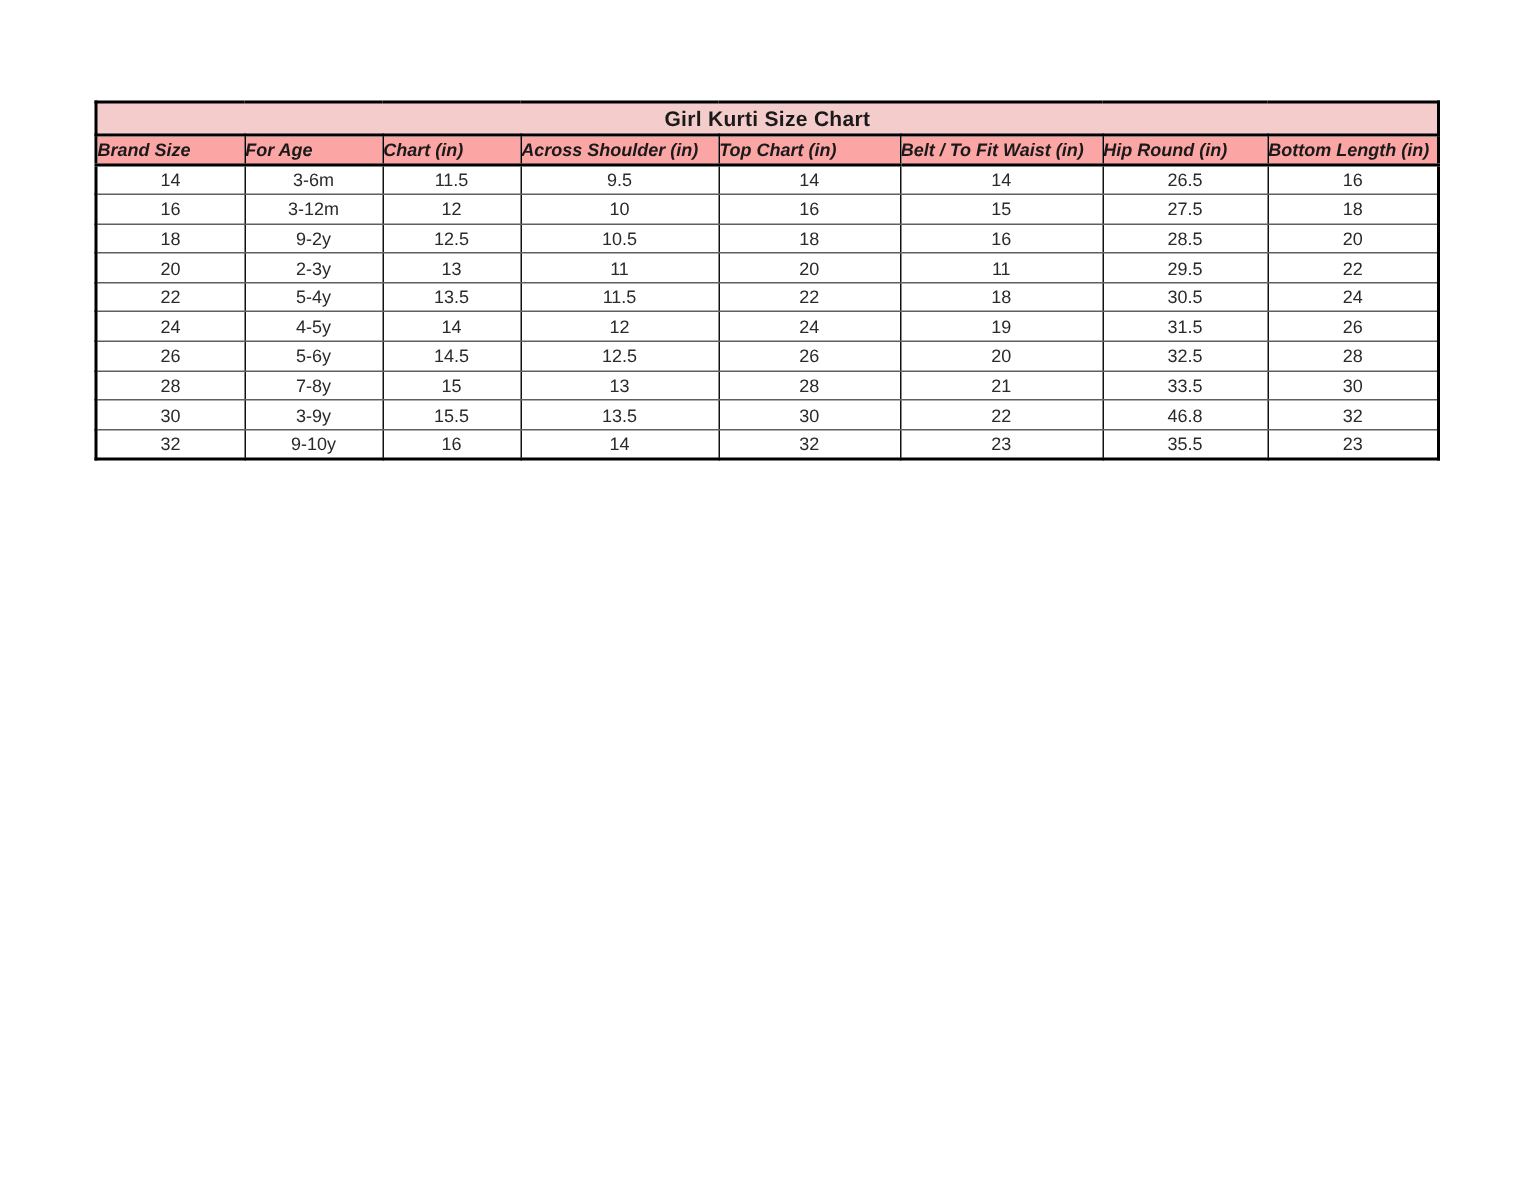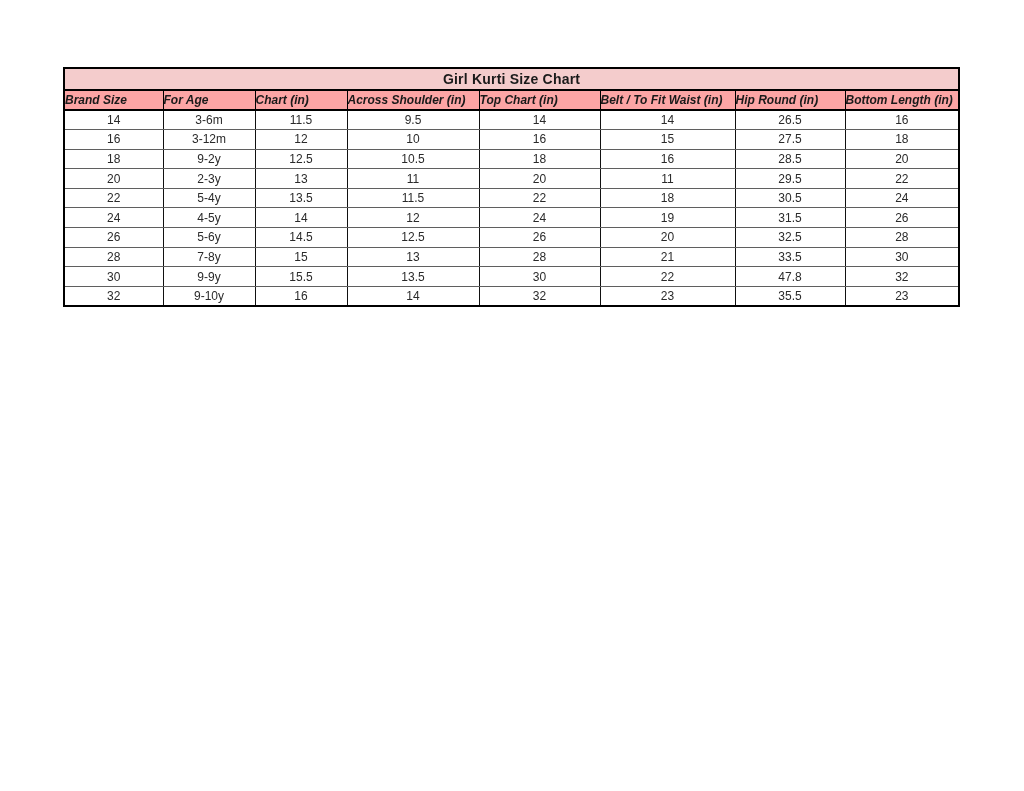--- a/index.html
+++ b/index.html
@@ -163,26 +163,26 @@
           <td>7-8y</td>
           <td>15</td>
           <td>13</td>
           <td>28</td>
           <td>21</td>
           <td>33.5</td>
           <td>30</td>
         </tr>
         <tr>
           <td>30</td>
-          <td>9-9y</td>
+          <td>3-9y</td>
           <td>15.5</td>
           <td>13.5</td>
           <td>30</td>
           <td>22</td>
-          <td>47.8</td>
+          <td>46.8</td>
           <td>32</td>
         </tr>
         <tr>
           <td>32</td>
           <td>9-10y</td>
           <td>16</td>
           <td>14</td>
           <td>32</td>
           <td>23</td>
           <td>35.5</td>

